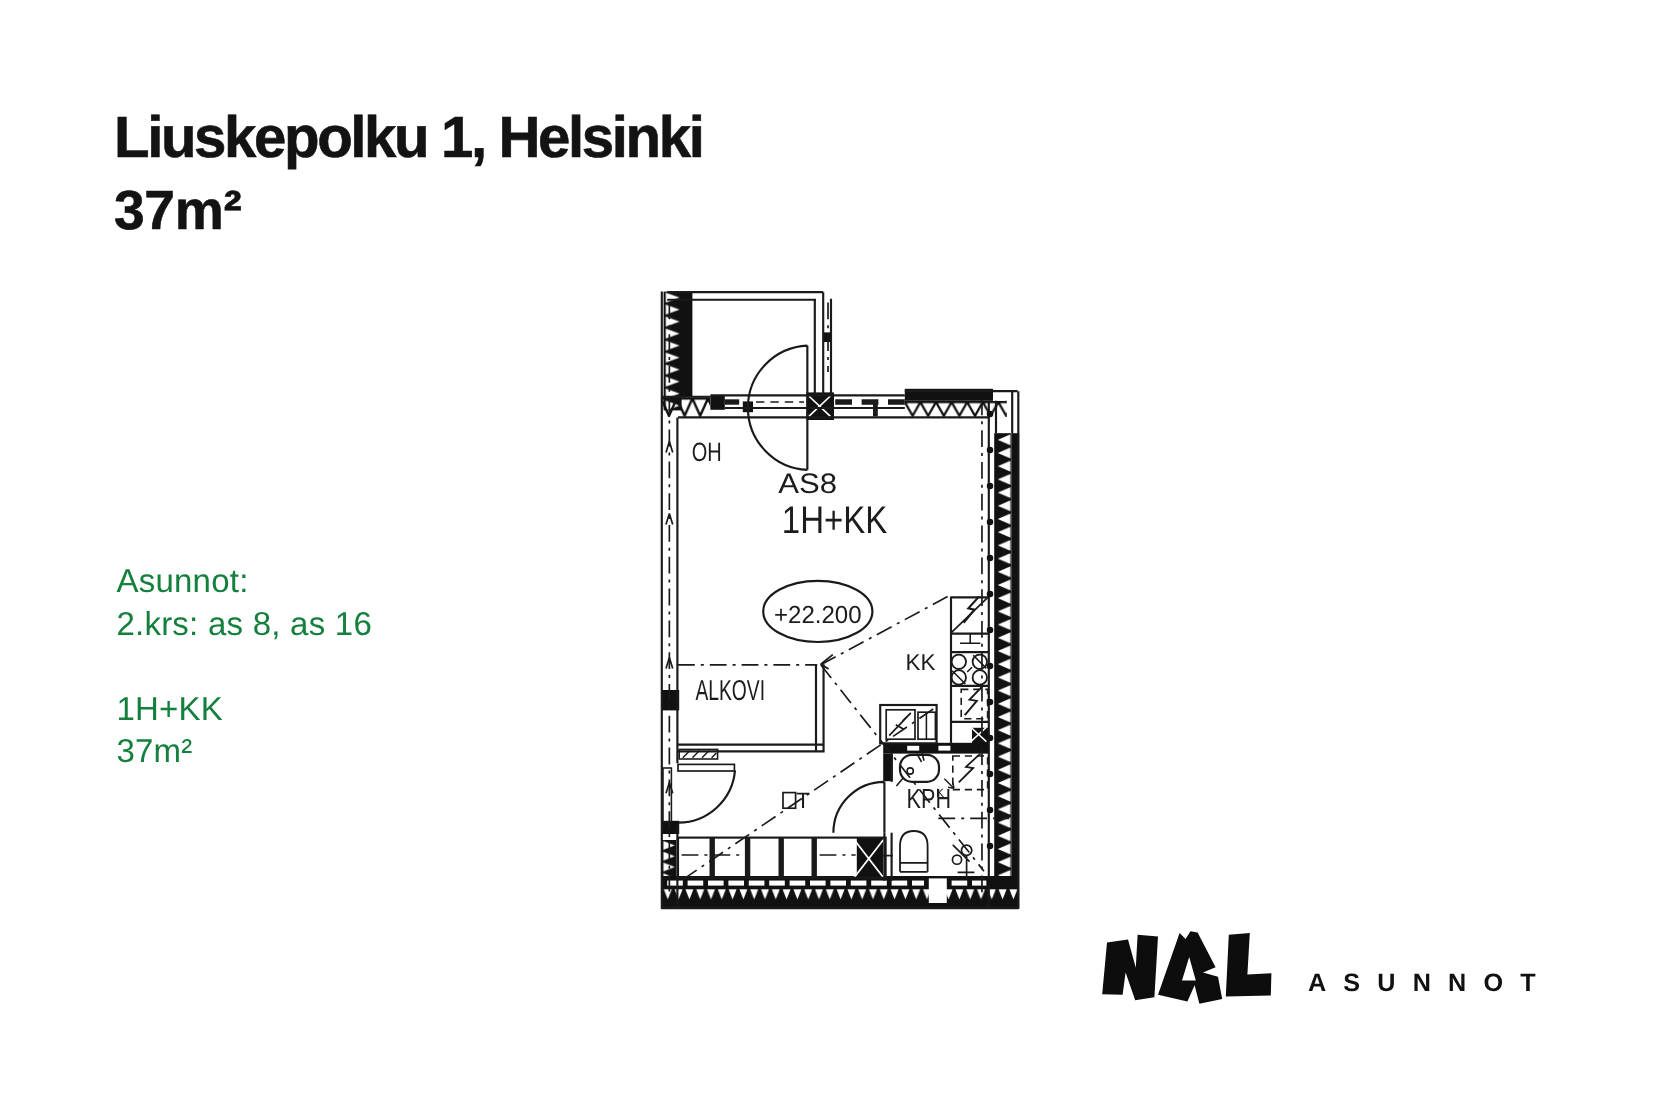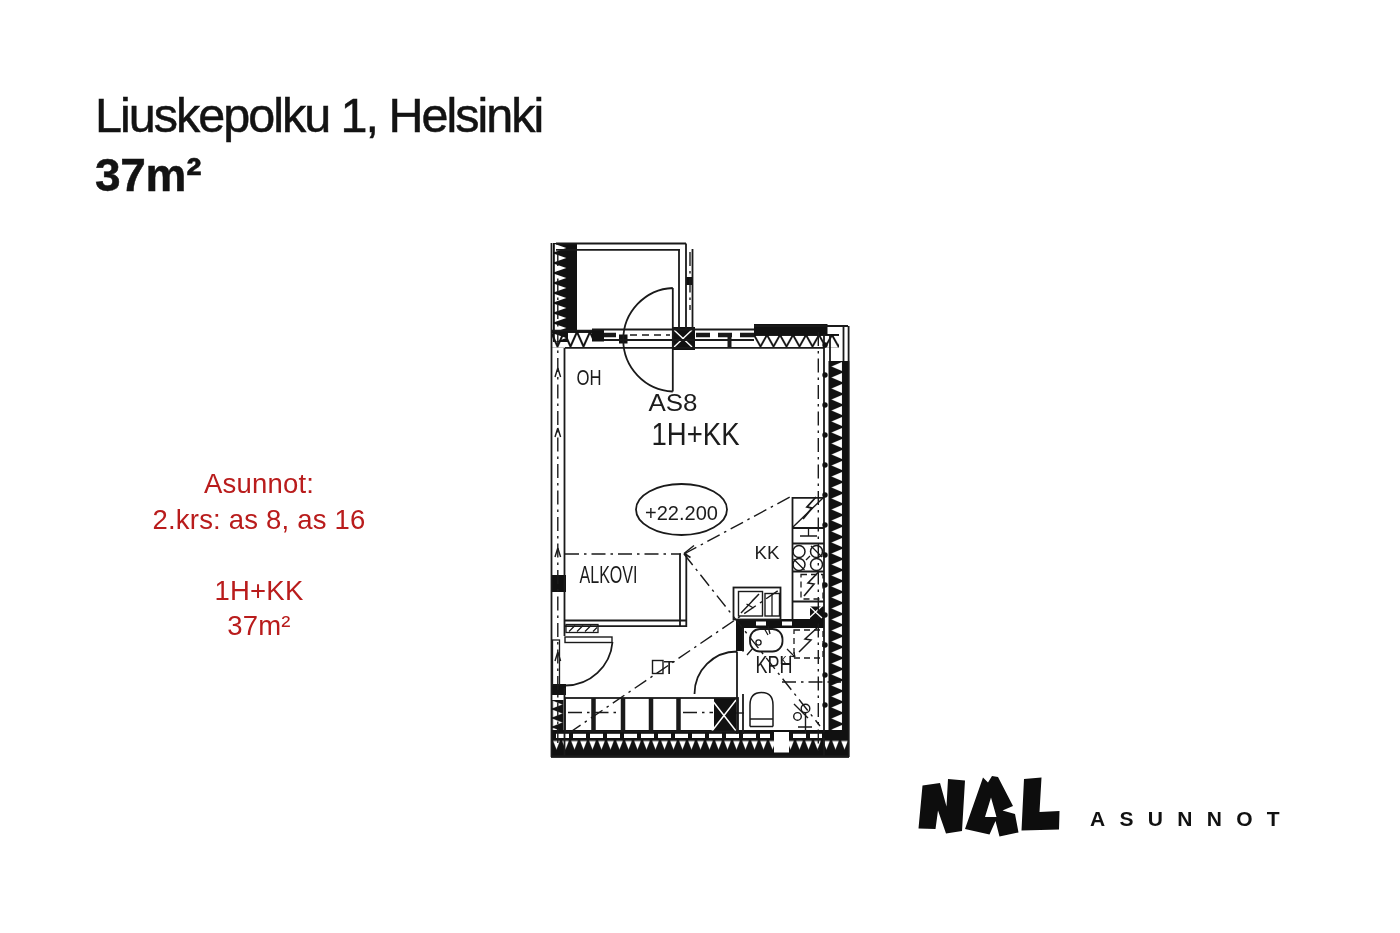--- a/index.html
+++ b/index.html
@@ -1,19 +1,19 @@
 <!DOCTYPE html>
 <html><head>
 <meta charset="utf-8">
 <style>
 html,body{margin:0;padding:0;background:#fff;width:1400px;height:933px;overflow:hidden;}
 body{font-family:"Liberation Sans",sans-serif;position:relative;}
-#t1{position:absolute;left:95px;top:91px;font-weight:normal;color:#131313;font-size:48.5px;letter-spacing:-2px;line-height:48px;-webkit-text-stroke:0.5px #131313;}
+#t1{position:absolute;left:95px;top:91px;font-weight:bold;color:#131313;font-size:48.5px;letter-spacing:-2px;line-height:48px;-webkit-text-stroke:0.5px #131313;}
 #t2{position:absolute;left:95px;top:151px;font-weight:bold;color:#131313;font-size:46px;letter-spacing:-0.3px;line-height:48px;-webkit-text-stroke:0.5px #131313;}
-#leftblock{position:absolute;left:109px;top:466px;width:300px;text-align:center;color:#b91c1c;font-size:27.5px;line-height:35.5px;letter-spacing:0.2px;}
+#leftblock{position:absolute;left:97px;top:466px;width:300px;color:#15803d;font-size:27.5px;line-height:35.5px;letter-spacing:0.2px;}
 </style>
 </head>
 <body>
 <div id="t1">Liuskepolku 1, Helsinki</div>
 <div id="t2">37m²</div>
 <div id="leftblock">Asunnot:<br>2.krs: as 8, as 16<br><br>1H+KK<br>37m²</div>
 <svg id="plan" width="1400" height="933" viewBox="0 0 1400 933" style="position:absolute;left:0;top:0;">
 <defs>
 <pattern id="hatchB17" width="13" height="16.5" patternUnits="userSpaceOnUse" x="551" y="331">
   <path d="M0,1 L6.5,15.5 L13,1 Z" fill="none" stroke="#111" stroke-width="2"></path>

